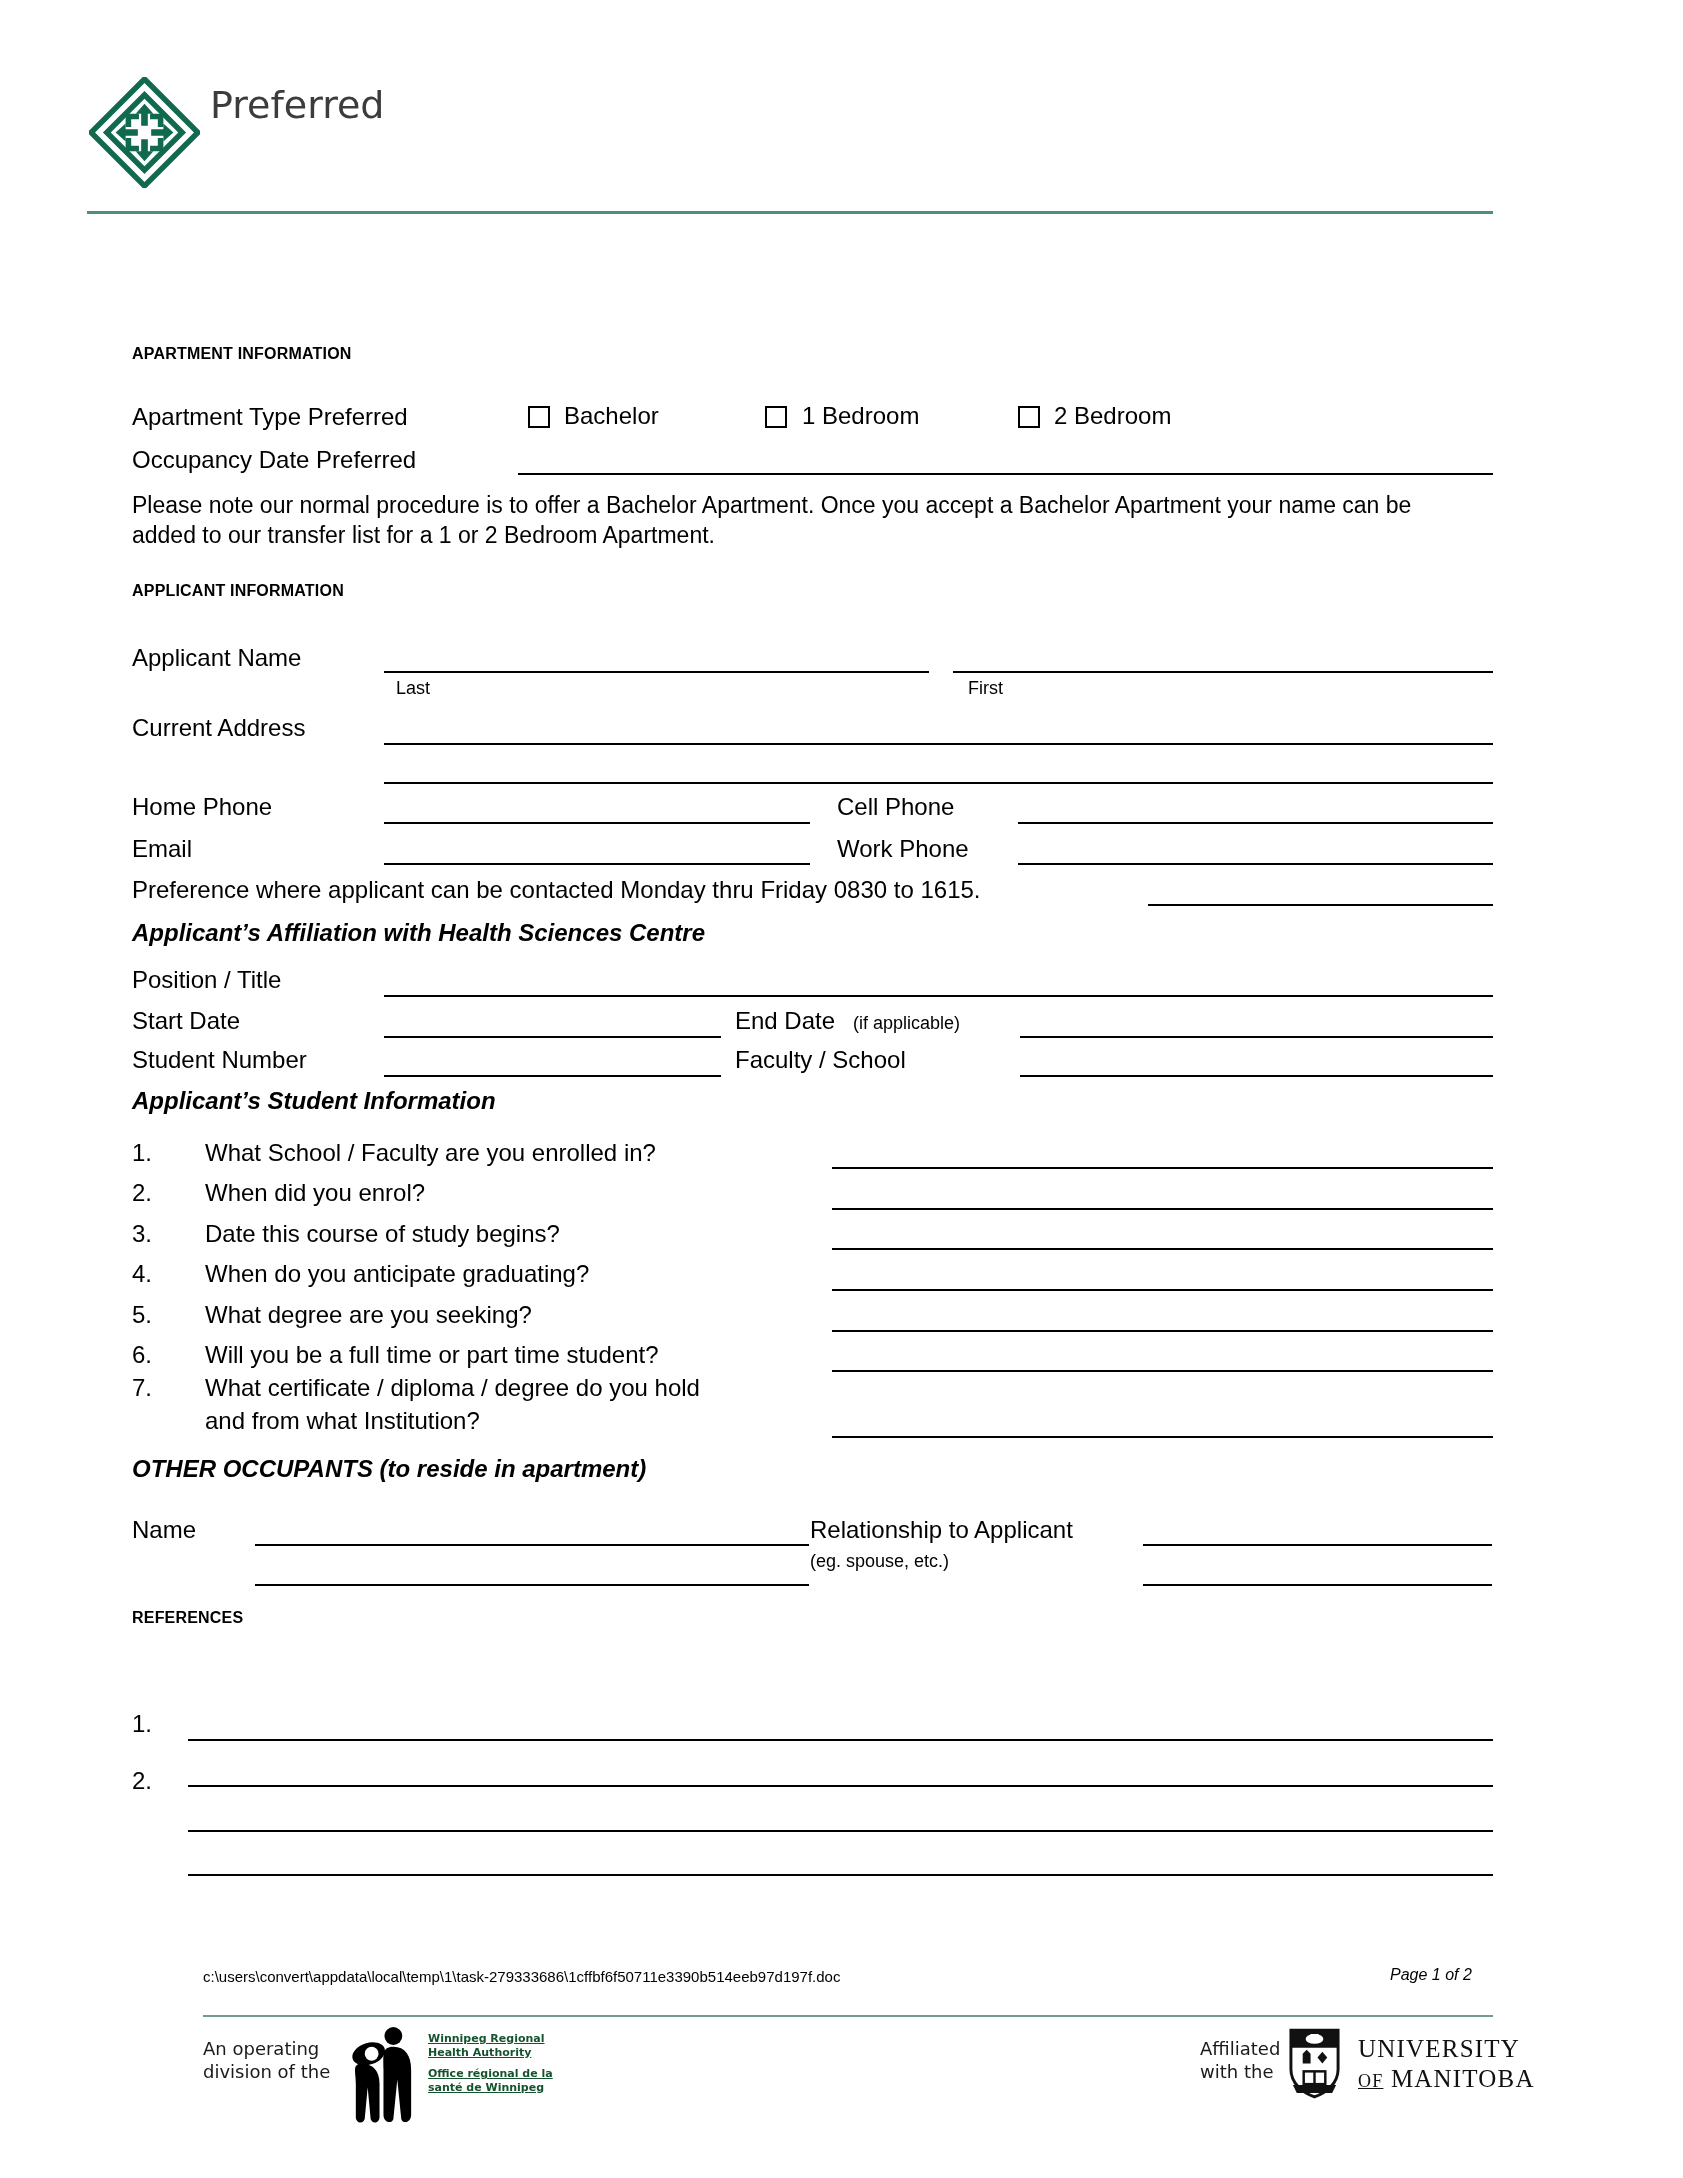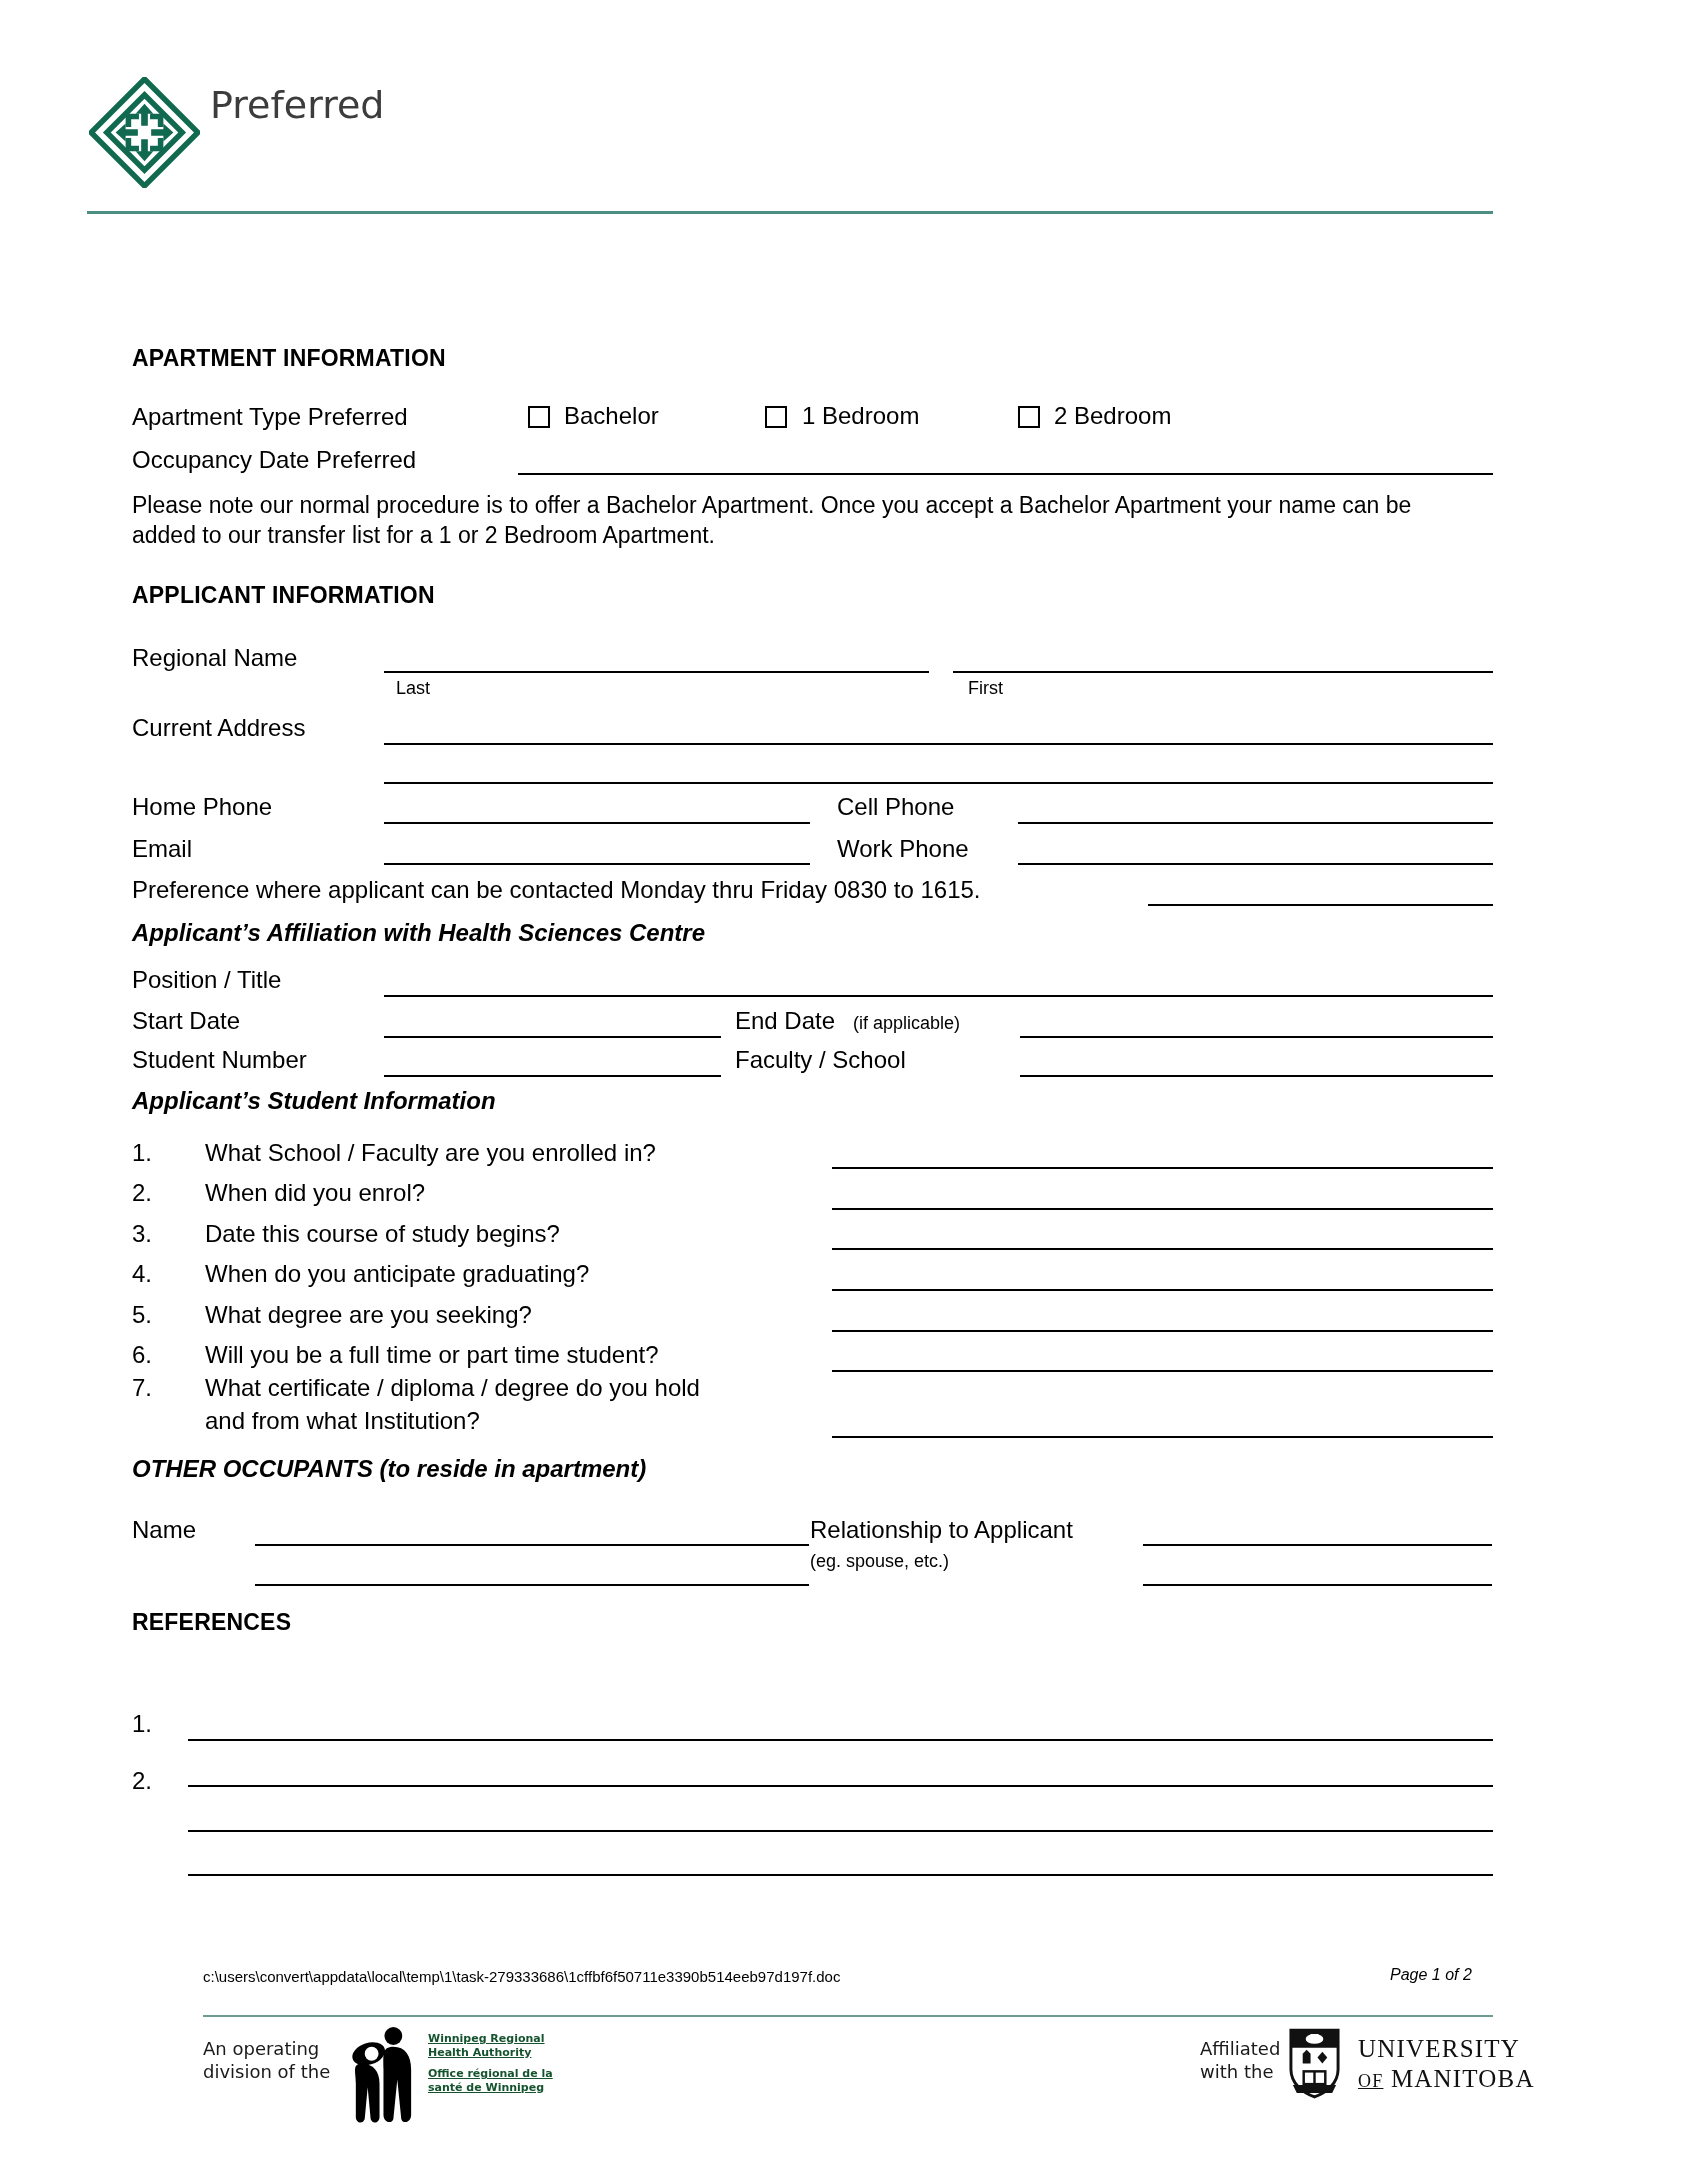--- a/index.html
+++ b/index.html
@@ -63,21 +63,21 @@
     left: 87px;
     top: 211px;
     width: 1406px;
     height: 3px;
     background: #4d8e83;
   }
 
   
   .sec-title {
     position: absolute;
-    font-size: 23px;
+    font-size: 16px;
     font-weight: bold;
     letter-spacing: 0.2px;
     white-space: nowrap;
   }
   .sub-title {
     position: absolute;
     font-size: 24px;
     font-weight: bold;
     font-style: italic;
     white-space: nowrap;
@@ -210,21 +210,21 @@
   <div class="cbox" style="left:1018px; top:406px;"></div>
   <div class="lbl" style="left:1054px; top:402px;">2 Bedroom</div>
 
   <div class="lbl" style="left:132px; top:446px;">Occupancy Date Preferred</div>
   <div class="rule" style="left:518px; top:473px; width:975px;"></div>
 
   <div class="para" style="left:132px; top:490px; width:1346px;">Please note our normal procedure is to offer a Bachelor Apartment. Once you accept a Bachelor Apartment your name can be added to our transfer list for a 1 or 2 Bedroom Apartment.</div>
 
   <div class="sec-title" style="left:132px; top:582px;">APPLICANT INFORMATION</div>
 
-  <div class="lbl" style="left:132px; top:644px;">Regional Name</div>
+  <div class="lbl" style="left:132px; top:644px;">Applicant Name</div>
   <div class="rule" style="left:384px; top:671px; width:545px;"></div>
   <div class="rule" style="left:953px; top:671px; width:540px;"></div>
   <div class="lbl-sm" style="left:396px; top:678px;">Last</div>
   <div class="lbl-sm" style="left:968px; top:678px;">First</div>
 
   <div class="lbl" style="left:132px; top:714px;">Current Address</div>
   <div class="rule" style="left:384px; top:743px; width:1109px;"></div>
   <div class="rule" style="left:384px; top:782px; width:1109px;"></div>
 
   <div class="lbl" style="left:132px; top:793px;">Home Phone</div>

